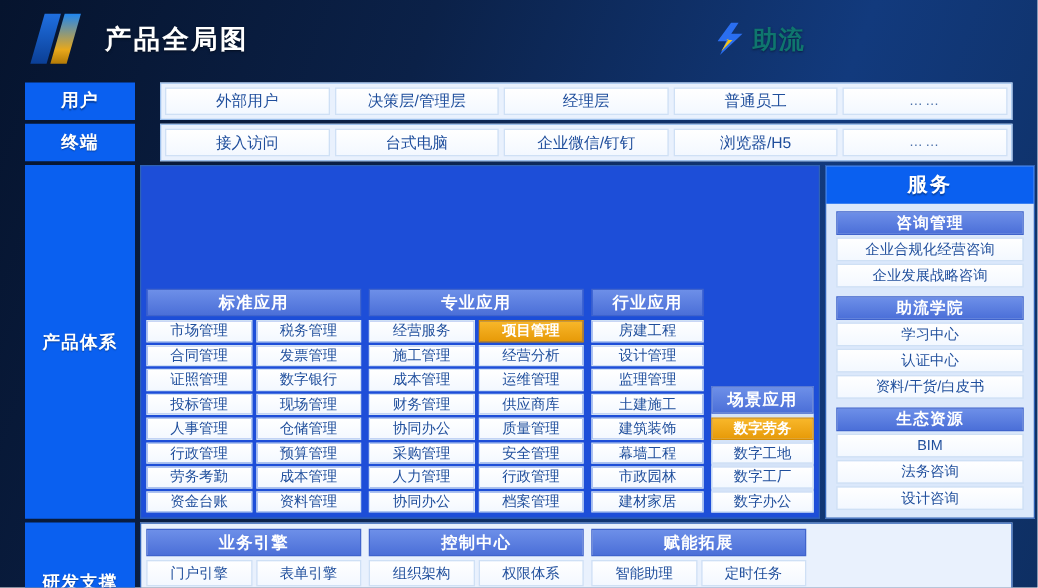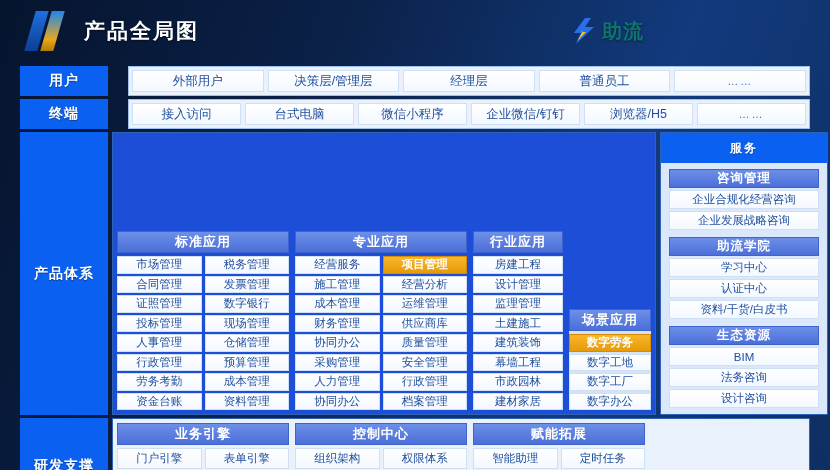--- a/index.html
+++ b/index.html
@@ -104,21 +104,21 @@
   .colbody { flex: 1 1 auto; display: flex; gap: 3px; }
   .subcol { flex: 1 1 0; display: flex; flex-direction: column; gap: 2px; }
   .subcol .cell { flex: 0 0 auto; height: 17.5px; font-size: 11.5px; }
   .cell.hot {
     background: linear-gradient(180deg,#f8b72a,#e79a08);
     border-color: #d58c04; color: #ffffff; font-weight: bold;
   }
 
   
   #service-head {
-    background: #0a60f0; color: #fff; font-size: 12px; font-weight: bold;
+    background: #0a60f0; color: #fff; font-size: 16px; font-weight: bold;
     letter-spacing: 2px; height: 30px;
     display: flex; align-items: center; justify-content: center;
     text-shadow: 0 1px 1px rgba(0,0,0,.3);
   }
   #service-body { flex: 1 1 auto; padding: 6px 8px; display: flex; flex-direction: column; gap: 7px; }
   .svcgroup { display: flex; flex-direction: column; gap: 2px; }
   .svcgroup .grouphead {
     background: linear-gradient(180deg,#6d8fe8,#4b6fd8);
     color: #fff; font-size: 12.5px; font-weight: bold; letter-spacing: 1px;
     height: 19px; display: flex; align-items: center; justify-content: center;
@@ -164,21 +164,20 @@
       <div class="cell">普通员工</div>
       <div class="cell dots">……</div>
     </div>
   </div>
 
   <div class="band" id="band-device">
     <div class="rowlabel">终端</div>
     <div class="bandbody">
       <div class="cell">接入访问</div>
       <div class="cell">台式电脑</div>
-      <div class="cell">微信小程序</div>
       <div class="cell">企业微信/钉钉</div>
       <div class="cell">浏览器/H5</div>
       <div class="cell dots">……</div>
     </div>
   </div>
 
   <div class="band" id="band-product">
     <div class="rowlabel">产品体系</div>
     <div id="product-area">
 

